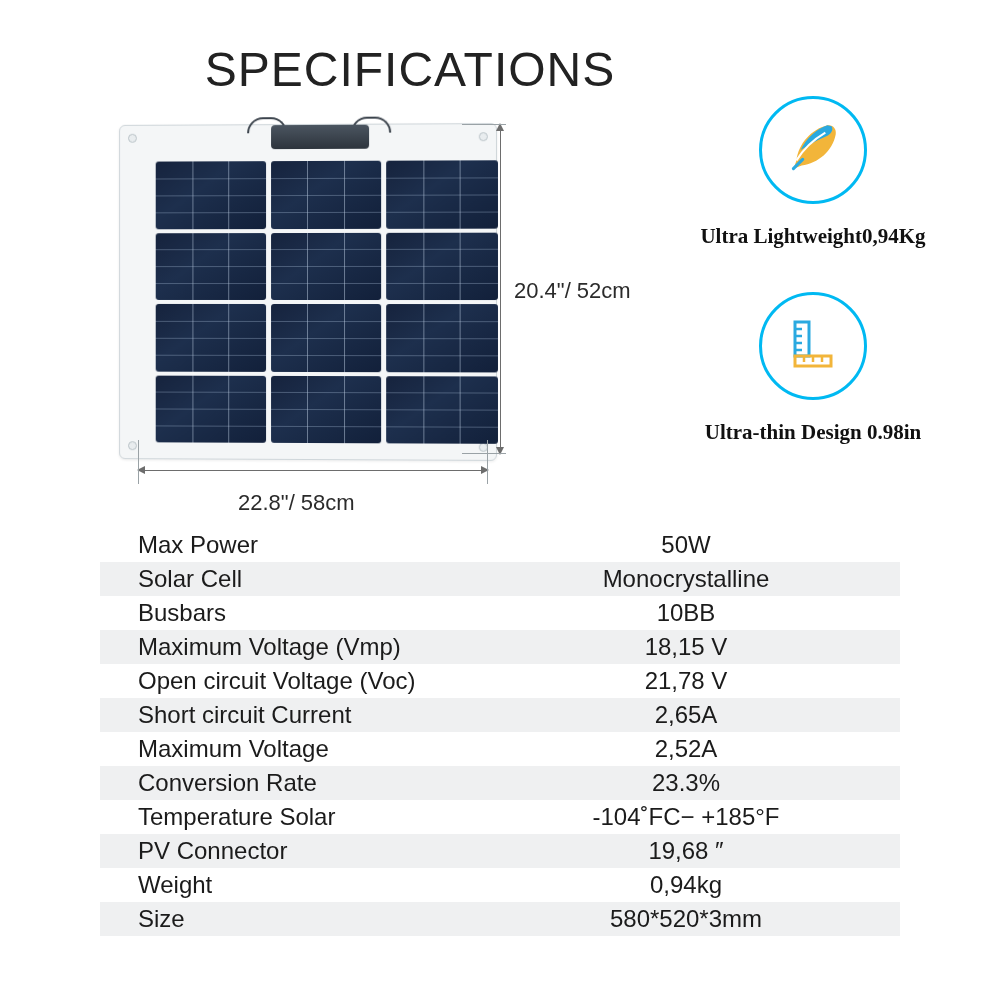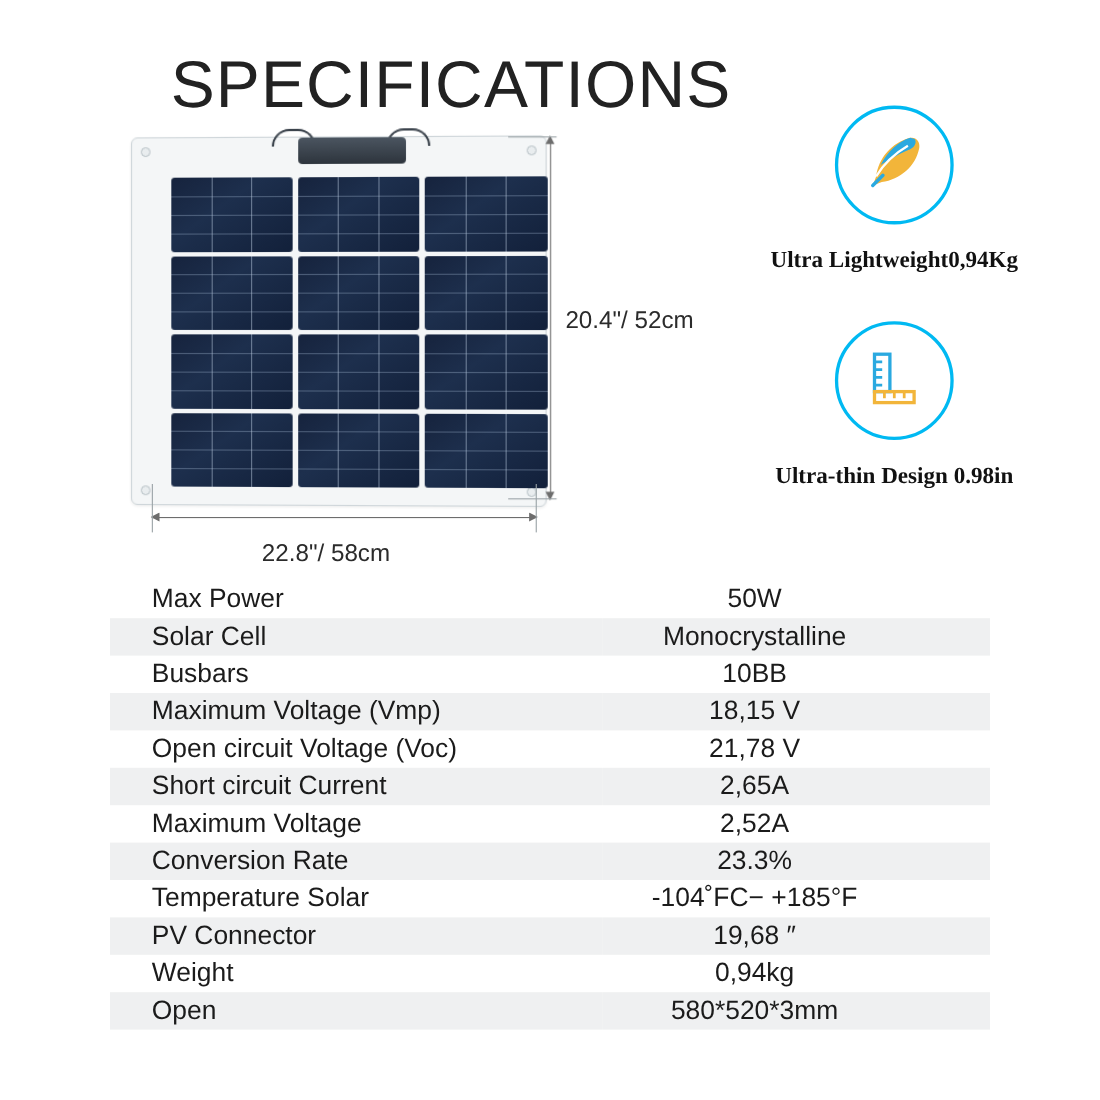--- a/index.html
+++ b/index.html
@@ -16,21 +16,21 @@
     overflow: hidden;
     background: #ffffff;
   }
 
   
   .title {
     position: absolute;
     left: 0; right: 0;
     top: 46px;
     text-align: center;
-    font-size: 60px;
+    font-size: 48px;
     letter-spacing: 1px;
     font-weight: 400;
     color: #222;
     font-family: "Liberation Sans", sans-serif;
   }
   
   .title-wrap {
     position: absolute;
     left: 120px;
     top: 42px;
@@ -393,19 +393,19 @@
       </tr>
       <tr class="alt">
         <td class="k">PV Connector</td>
         <td class="v">19,68 ″</td>
       </tr>
       <tr>
         <td class="k">Weight</td>
         <td class="v">0,94kg</td>
       </tr>
       <tr class="alt">
-        <td class="k">Open</td>
+        <td class="k">Size</td>
         <td class="v">580*520*3mm</td>
       </tr>
     </tbody>
   </table>
 
 </div>
 
 </body></html>

